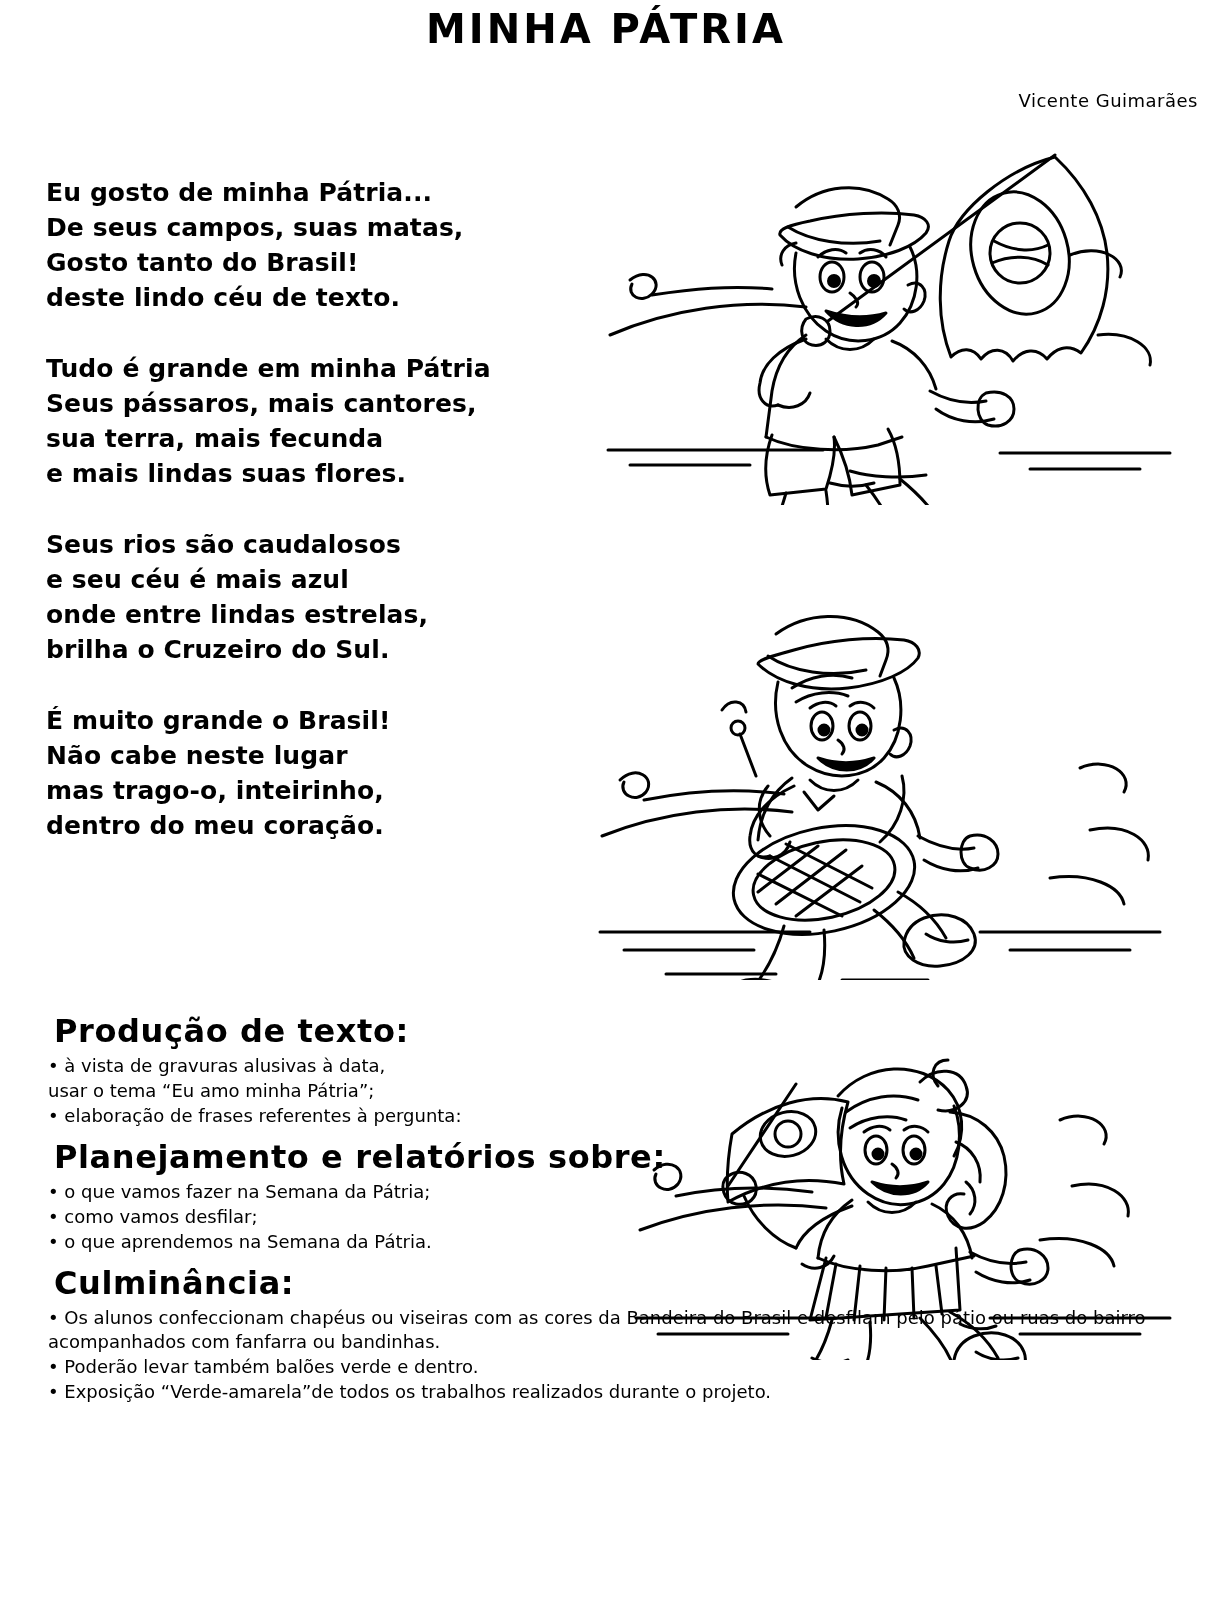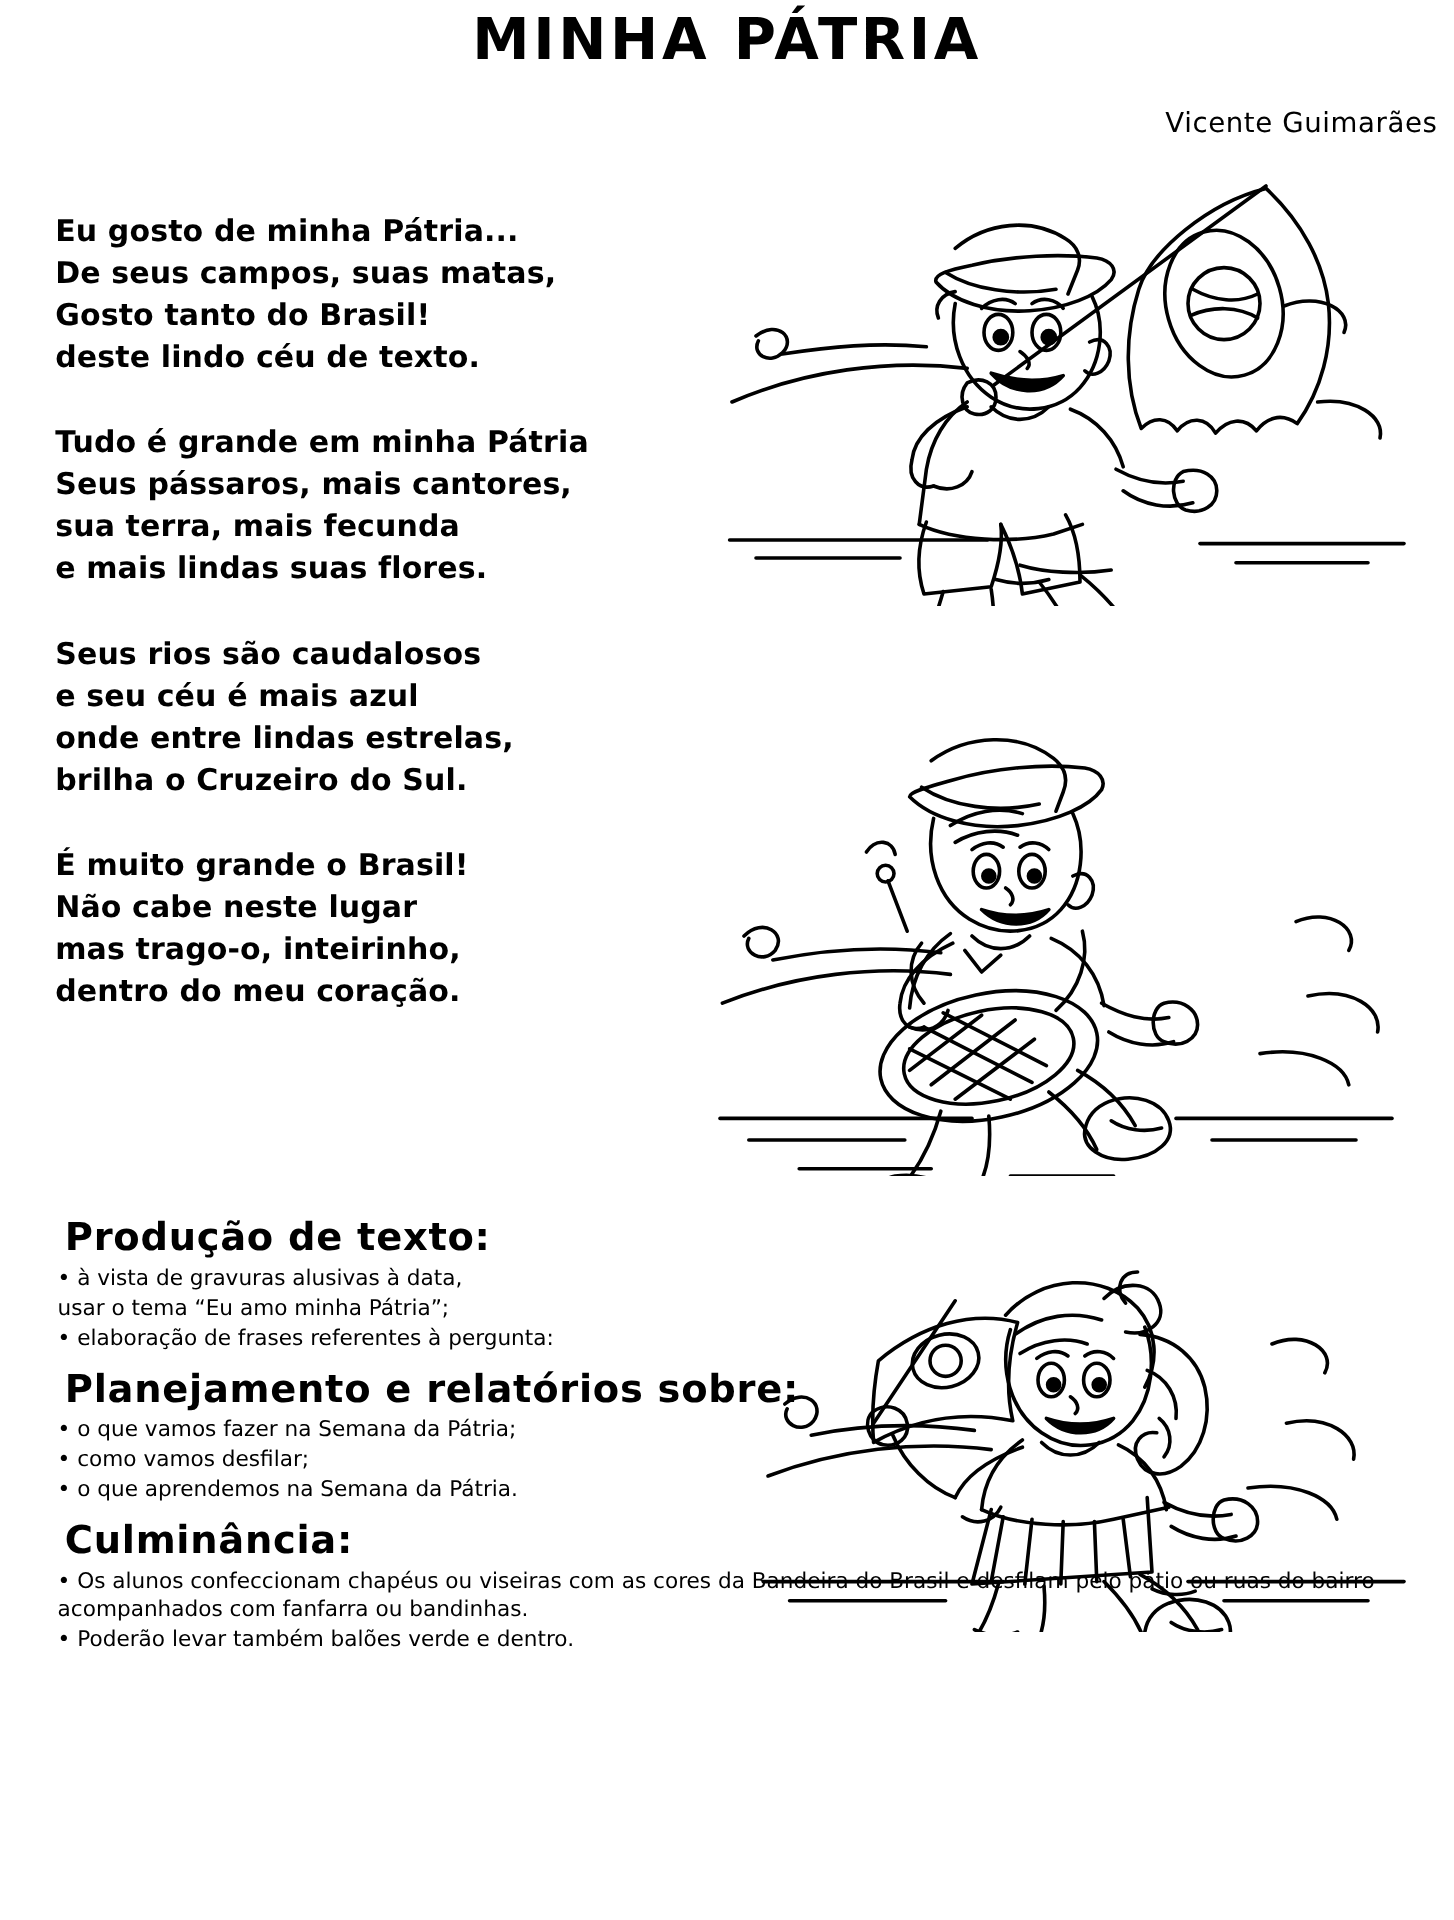--- a/index.html
+++ b/index.html
@@ -19,31 +19,31 @@
 
   
   .page-title {
     position: absolute;
     top: 8px;
     left: 0;
     width: 1212px;
     text-align: center;
     font-family: "DejaVu Sans", sans-serif;
     font-weight: bold;
-    font-size: 48px;
+    font-size: 40px;
     letter-spacing: 3px;
     line-height: 1.05;
   }
 
   .author {
     position: absolute;
     top: 90px;
     right: 14px;
     font-family: "DejaVu Sans", sans-serif;
-    font-size: 23px;
+    font-size: 18px;
     letter-spacing: 0.5px;
     white-space: nowrap;
   }
 
   
   .poem {
     position: absolute;
     top: 175px;
     left: 46px;
     width: 560px;
@@ -146,20 +146,21 @@
   <div class="act-item narrow">• elaboração de frases referentes à pergunta:</div>
 
   <div class="act-head tight">Planejamento e relatórios sobre:</div>
   <div class="act-item narrow">• o que vamos fazer na Semana da Pátria;</div>
   <div class="act-item narrow">• como vamos desfilar;</div>
   <div class="act-item narrow">• o que aprendemos na Semana da Pátria.</div>
 
   <div class="act-head tight">Culminância:</div>
   <div class="act-item wrap">• Os alunos confeccionam chapéus ou viseiras com as cores da Bandeira do Brasil e desfilam pelo pátio ou ruas do bairro acompanhados com fanfarra ou bandinhas.</div>
   <div class="act-item wrap">• Poderão levar também balões verde e dentro.</div>
+  <div class="act-item wrap">• Exposição “Verde-amarela”de todos os trabalhos realizados durante o projeto.</div>
 
 </div>
 
 <div class="illus ill-1">
   <svg width="580" height="370" viewBox="0 0 580 370" fill="none" stroke="#000" stroke-width="3" stroke-linecap="round" stroke-linejoin="round">
 
     <path d="M30 145 c18 -14 34 2 22 14 c-10 10 -26 2 -20 -10"></path>
     <path d="M52 160 c40 -6 78 -10 120 -6"></path>
     <path d="M10 200 c60 -26 130 -36 196 -28"></path>
     <path d="M470 120 c30 -12 58 4 50 22"></path>

